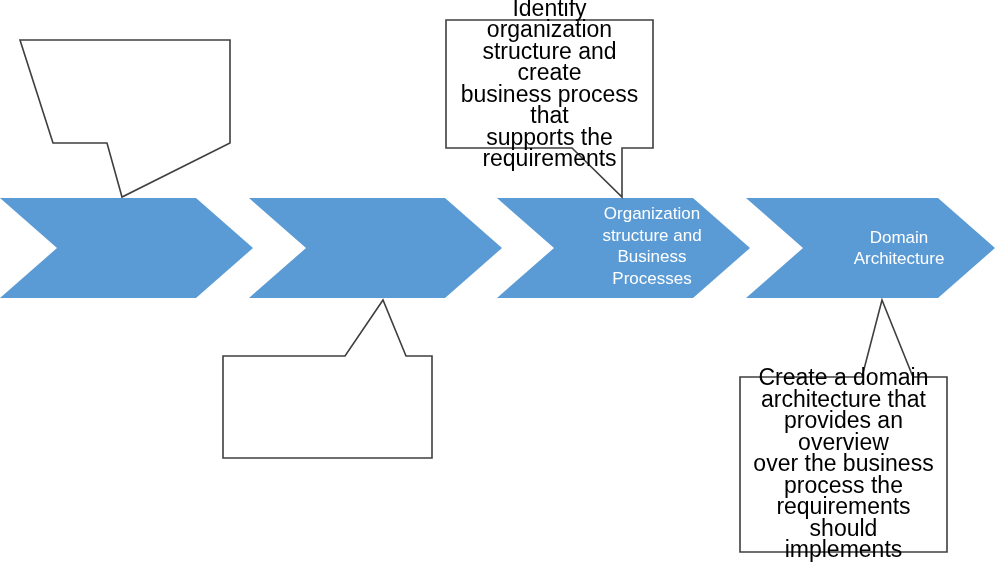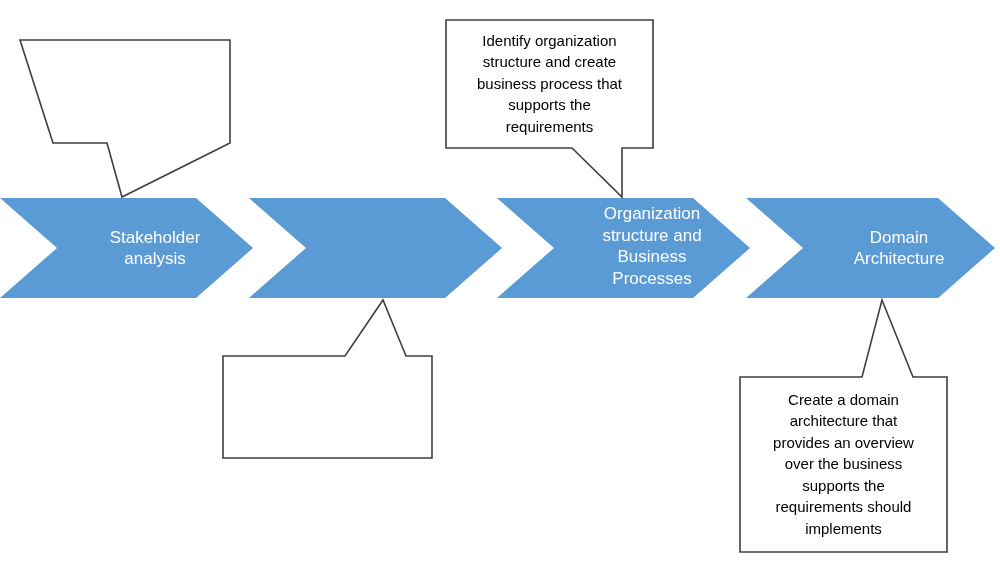--- a/index.html
+++ b/index.html
@@ -33,21 +33,21 @@
     font-family: "Liberation Sans", sans-serif;
     white-space: pre-line;
     display: flex;
     align-items: center;
     justify-content: center;
     pointer-events: none;
   }
   .callout-text {
     position: absolute;
     color: #000000;
-    font-size: 15px;
+    font-size: 23px;
     line-height: 21.5px;
     text-align: center;
     font-family: "Liberation Sans", sans-serif;
     white-space: pre-line;
     display: flex;
     align-items: center;
     justify-content: center;
     pointer-events: none;
   }
 </style>
@@ -68,22 +68,20 @@
 
     <polygon points="20,40 230,40 230,143 122,197 107,143 53,143" fill="#ffffff" stroke="#3f3f3f" stroke-width="1.6" stroke-linejoin="miter"></polygon>
 
     <polygon points="446,20 653,20 653,148 622,148 622,197 572,148 446,148" fill="#ffffff" stroke="#3f3f3f" stroke-width="1.6" stroke-linejoin="miter"></polygon>
 
     <polygon points="223,356 345,356 383,300 406,356 432,356 432,458 223,458" fill="#ffffff" stroke="#3f3f3f" stroke-width="1.6" stroke-linejoin="miter"></polygon>
 
     <polygon points="740,377 862,377 882,300 913,377 947,377 947,552 740,552" fill="#ffffff" stroke="#3f3f3f" stroke-width="1.6" stroke-linejoin="miter"></polygon>
   </svg>
 
-  <div class="chevron-label" style="left:57px; top:198px; width:196px; height:100px;">Stakeholder
-analysis</div>
 
 
   <div class="chevron-label" style="left:803px; top:198px; width:192px; height:100px;">Domain
 Architecture</div>
 
   <div class="chevron-label" style="left:554px; top:196px; width:196px; height:100px;">Organization
 structure and
 Business
 Processes</div>
 
@@ -92,17 +90,17 @@
 structure and create
 business process that
 supports the
 requirements</div>
 
 
   <div class="callout-text" style="left:742px; top:378px; width:203px; height:172px;">Create a domain
 architecture that
 provides an overview
 over the business
-supports the
+process the
 requirements should
 implements</div>
 
 </div>
 
 </body></html>

